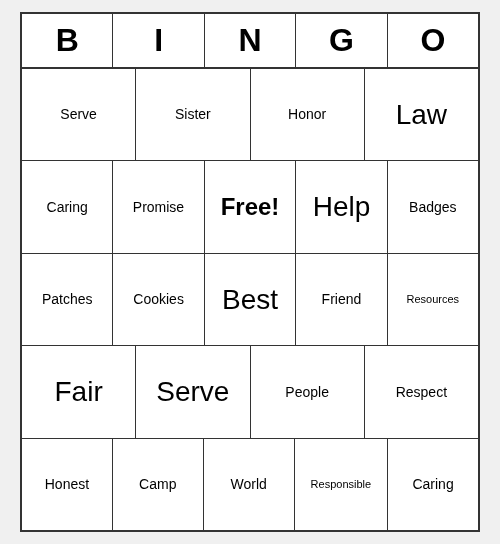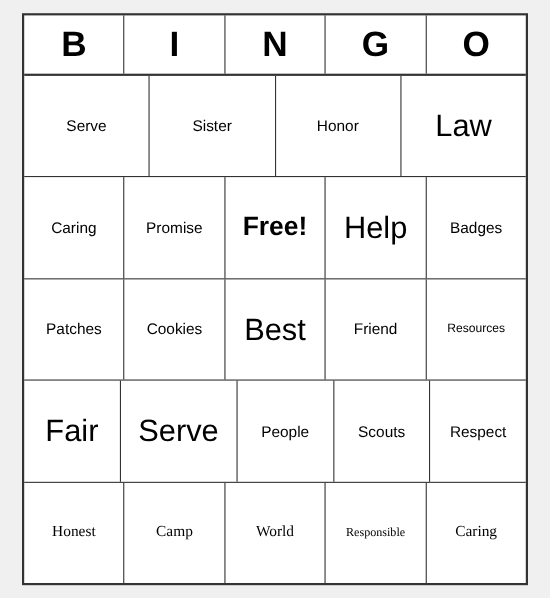--- a/index.html
+++ b/index.html
@@ -53,21 +53,20 @@
     }
 
     .bingo-row {
       display: flex;
       flex: 1;
       border-bottom: 1px solid #333;
     }
 
     .bingo-row:last-child {
       border-bottom: none;
-      font-family: Liberation Serif, serif;
     }
 
     .bingo-cell {
       flex: 1;
       display: flex;
       justify-content: center;
       align-items: center;
       text-align: left;
       border-right: 1px solid #333;
       padding: 16px;
@@ -122,21 +121,20 @@
         <div class="bingo-cell ">Patches</div>
         <div class="bingo-cell ">Cookies</div>
         <div class="bingo-cell xlarge">Best</div>
         <div class="bingo-cell ">Friend</div>
         <div class="bingo-cell small">Resources</div>
       </div>
       <div class="bingo-row">
         <div class="bingo-cell xlarge">Fair</div>
         <div class="bingo-cell xlarge">Serve</div>
         <div class="bingo-cell ">People</div>
-        <div class="bingo-cell ">Scouts</div>
         <div class="bingo-cell ">Respect</div>
       </div>
       <div class="bingo-row">
         <div class="bingo-cell ">Honest</div>
         <div class="bingo-cell ">Camp</div>
         <div class="bingo-cell ">World</div>
         <div class="bingo-cell small">Responsible</div>
         <div class="bingo-cell ">Caring</div>
       </div>
     </div>

